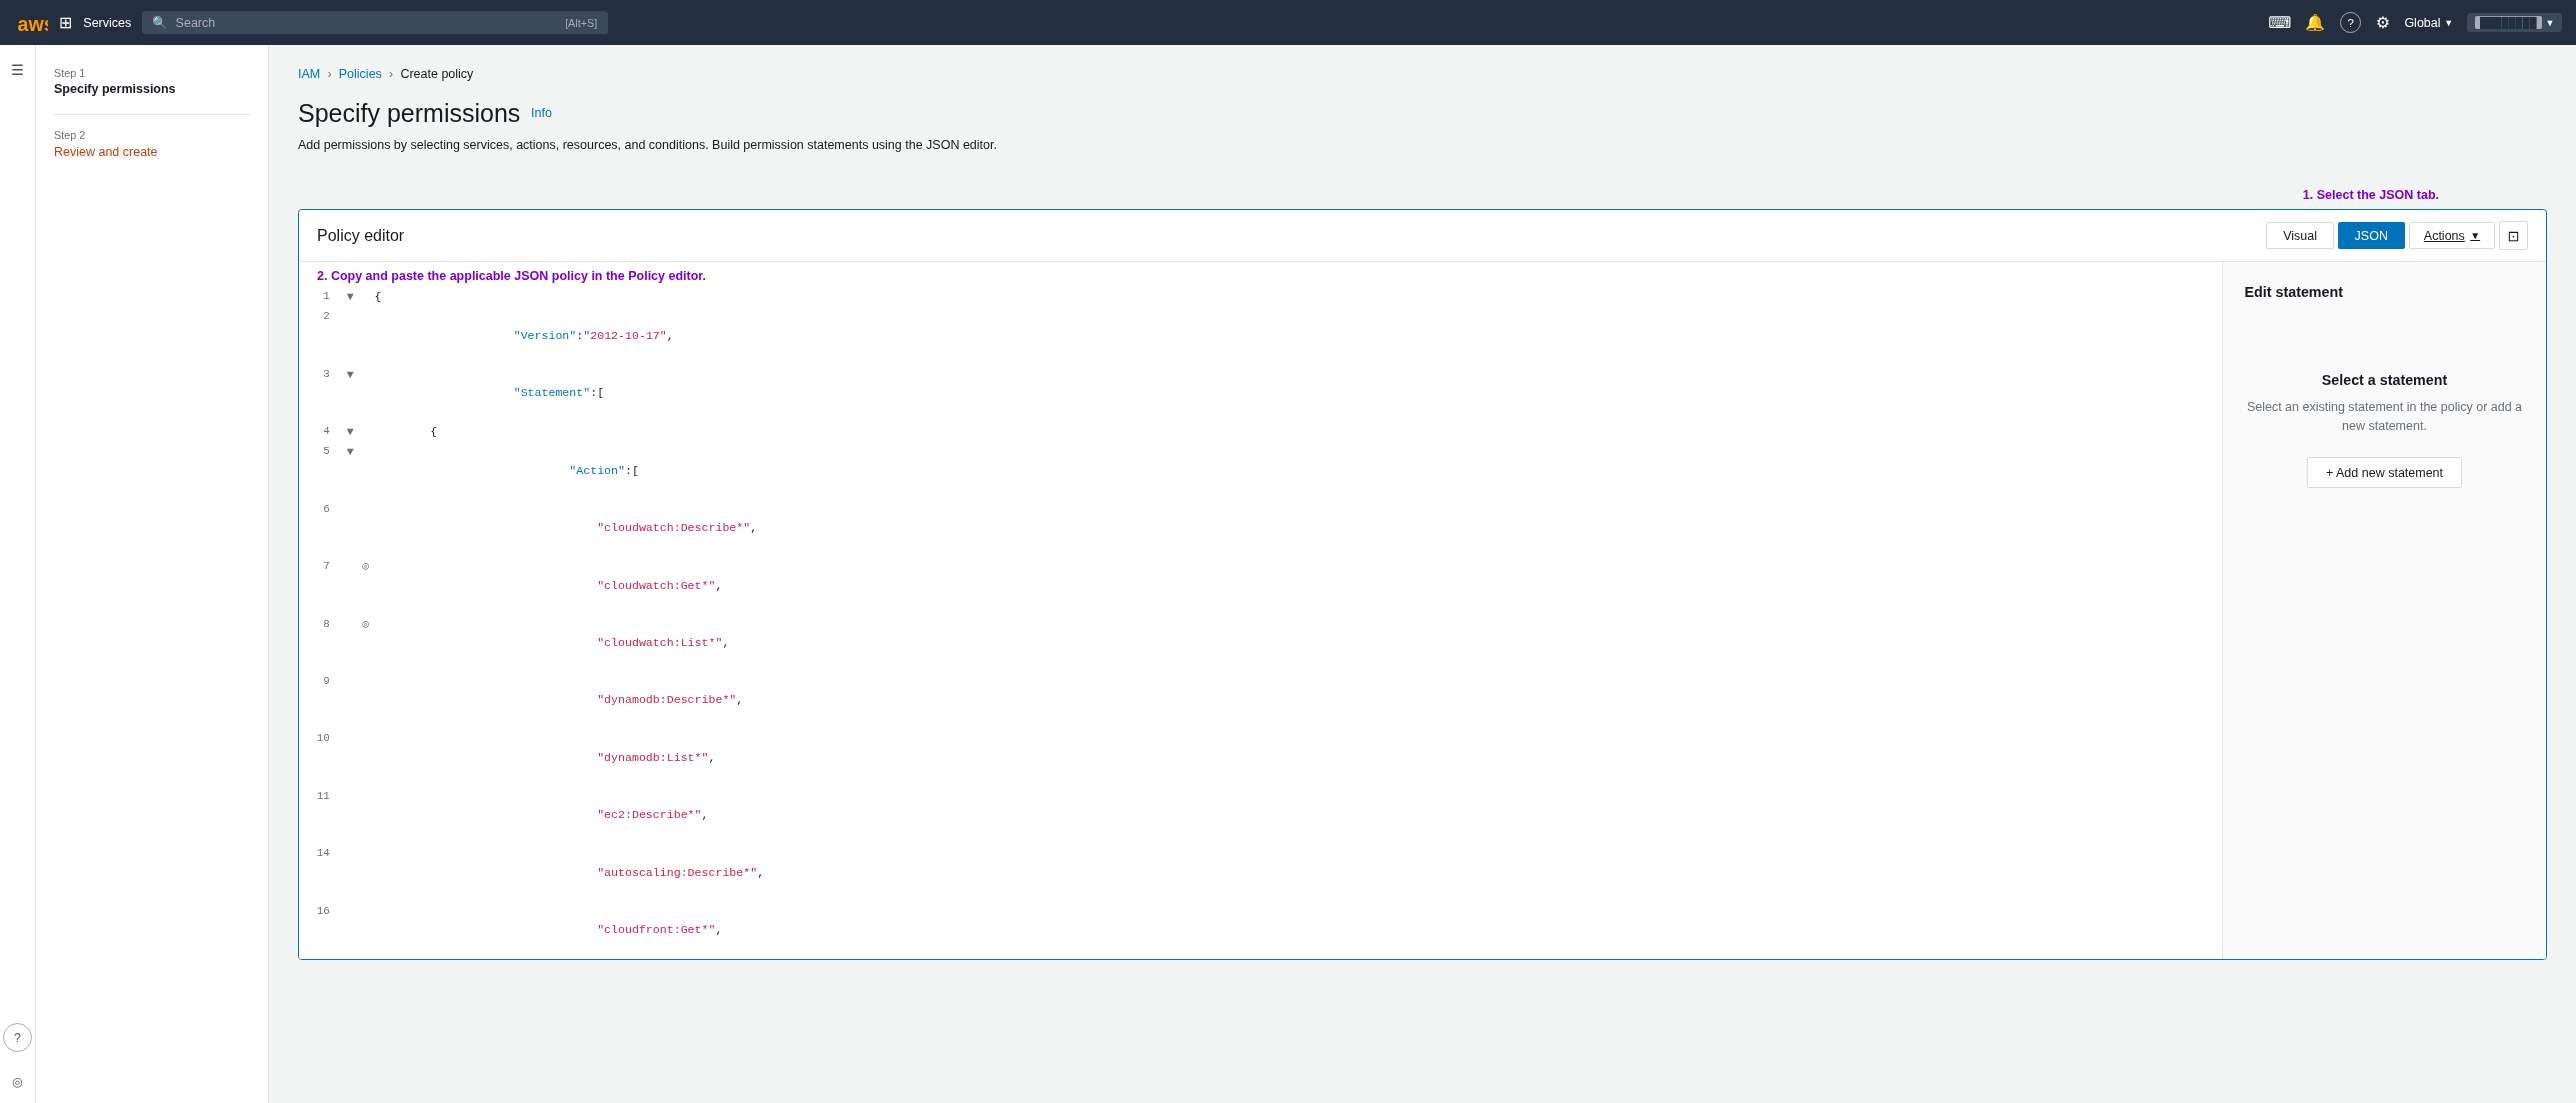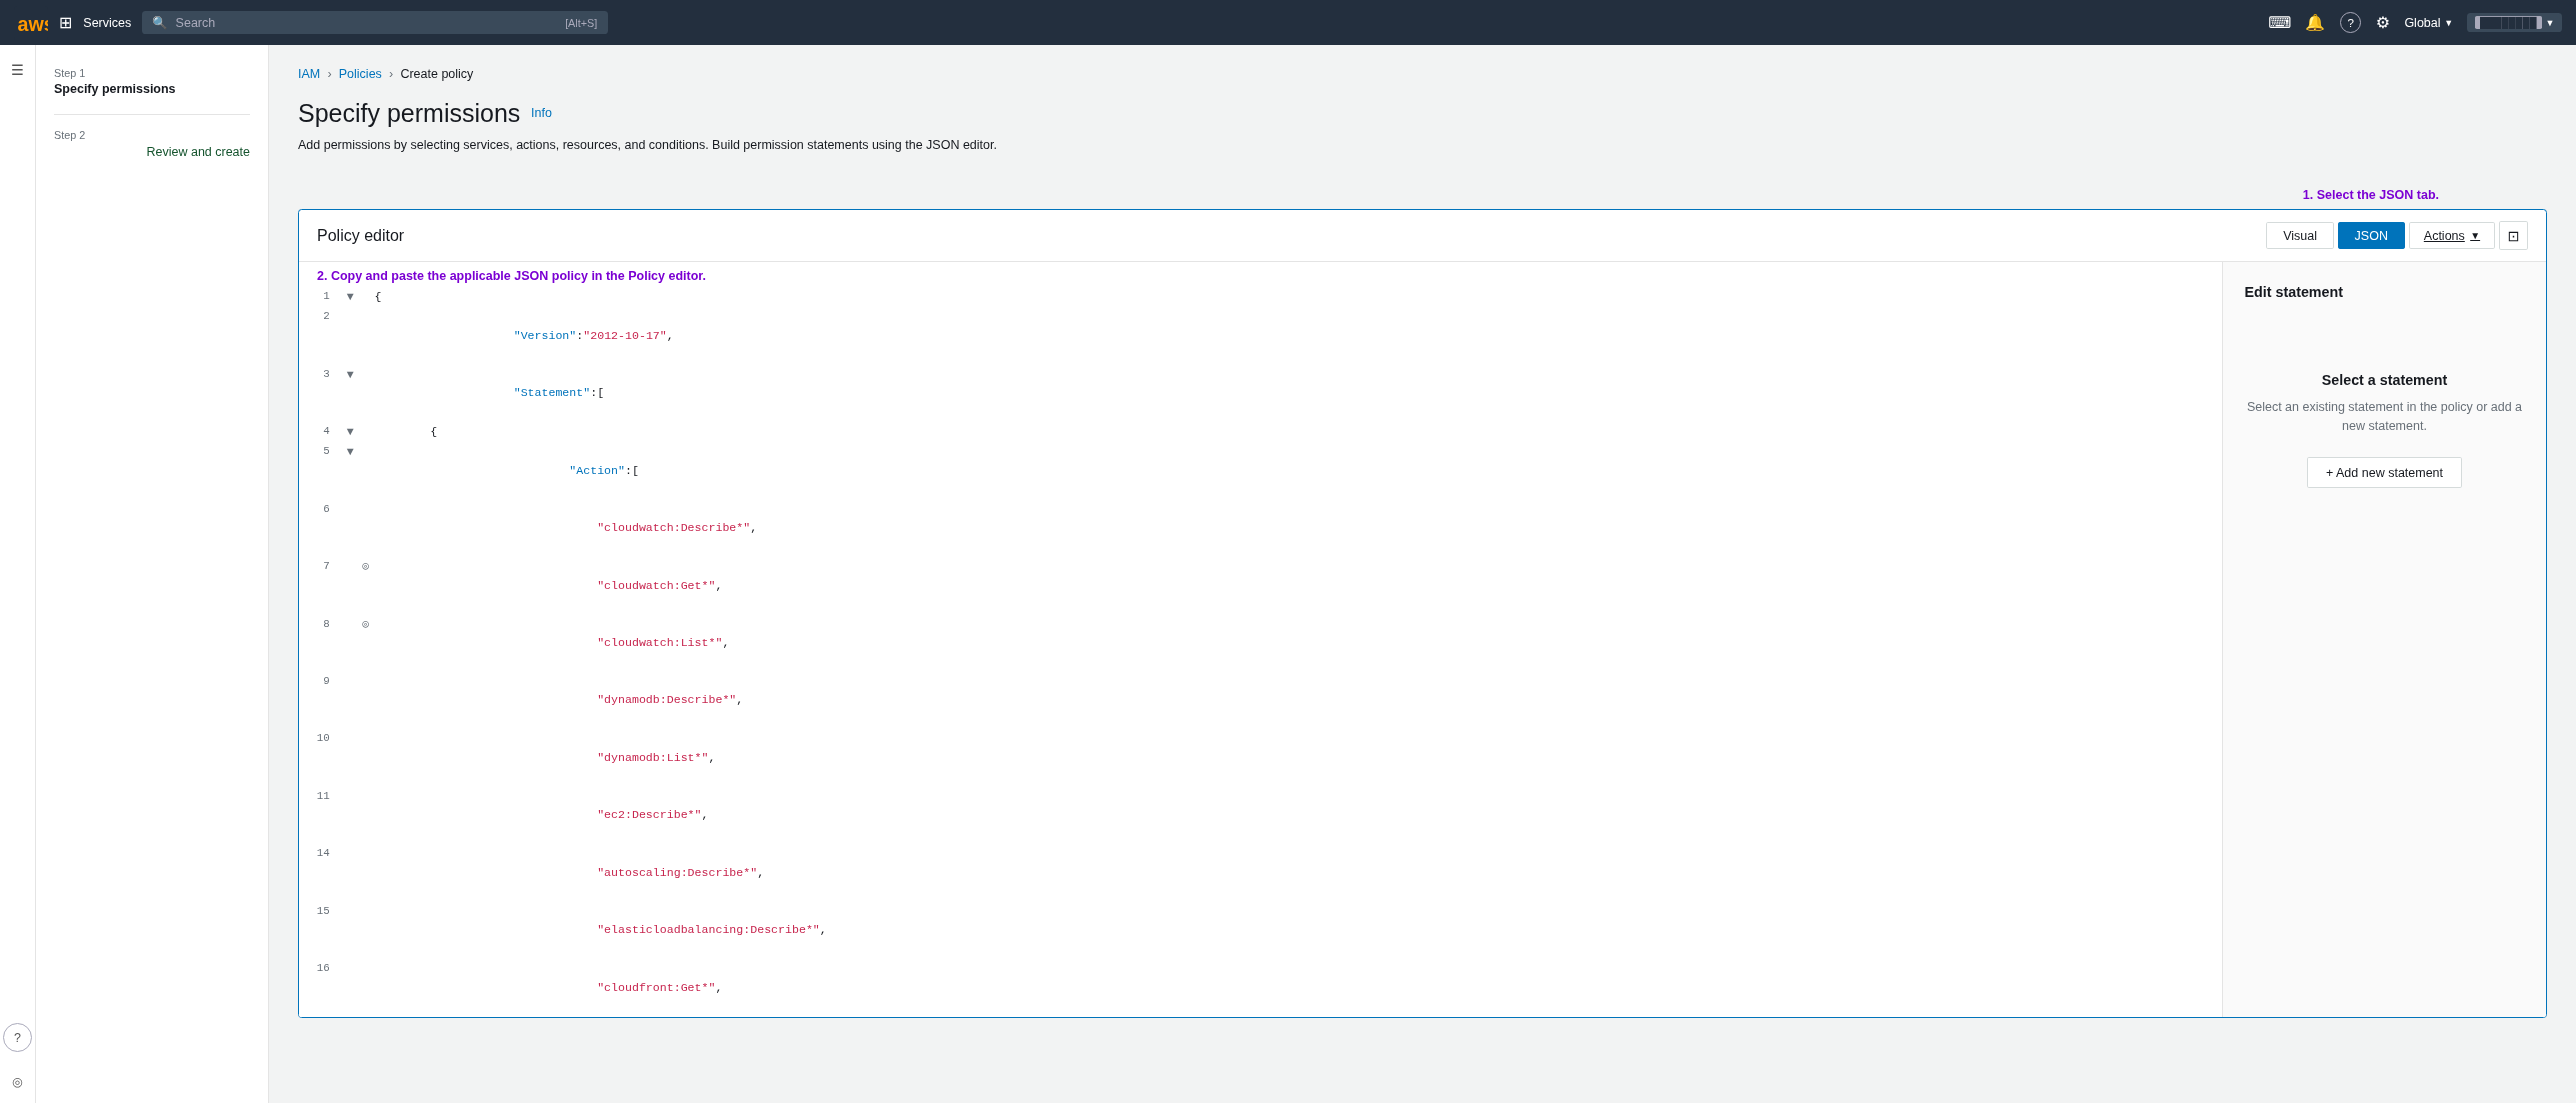--- a/index.html
+++ b/index.html
@@ -132,22 +132,21 @@
       color: #687078;
       margin-bottom: 3.6px;
     }
     .step-name {
       font-size: 12.5px;
       font-weight: 700;
       color: #16191f;
     }
     .step-name-inactive {
       font-size: 12.5px;
-      color: #14532d;
-      text-align: right;
+      color: #c2410c;
     }
     .step-divider {
       border: none;
       border-top: 0.9px solid #e4e4e4;
       margin: 14.3px 0;
     }
 
     
     .content-area {
       flex: 1;
@@ -574,28 +573,20 @@
 
             <div class="code-line">
               <span class="line-num">14</span>
               <span class="line-collapse"></span>
               <span class="line-marker"></span>
               <span class="line-content">
                 <span class="json-punct">                </span><span class="json-string">"autoscaling:Describe*"</span><span class="json-punct">,</span>
               </span>
             </div>
 
-            <div class="code-line">
-              <span class="line-num">15</span>
-              <span class="line-collapse"></span>
-              <span class="line-marker"></span>
-              <span class="line-content">
-                <span class="json-punct">                </span><span class="json-string">"elasticloadbalancing:Describe*"</span><span class="json-punct">,</span>
-              </span>
-            </div>
 
             <div class="code-line">
               <span class="line-num">16</span>
               <span class="line-collapse"></span>
               <span class="line-marker"></span>
               <span class="line-content">
                 <span class="json-punct">                </span><span class="json-string">"cloudfront:Get*"</span><span class="json-punct">,</span>
               </span>
             </div>
 

